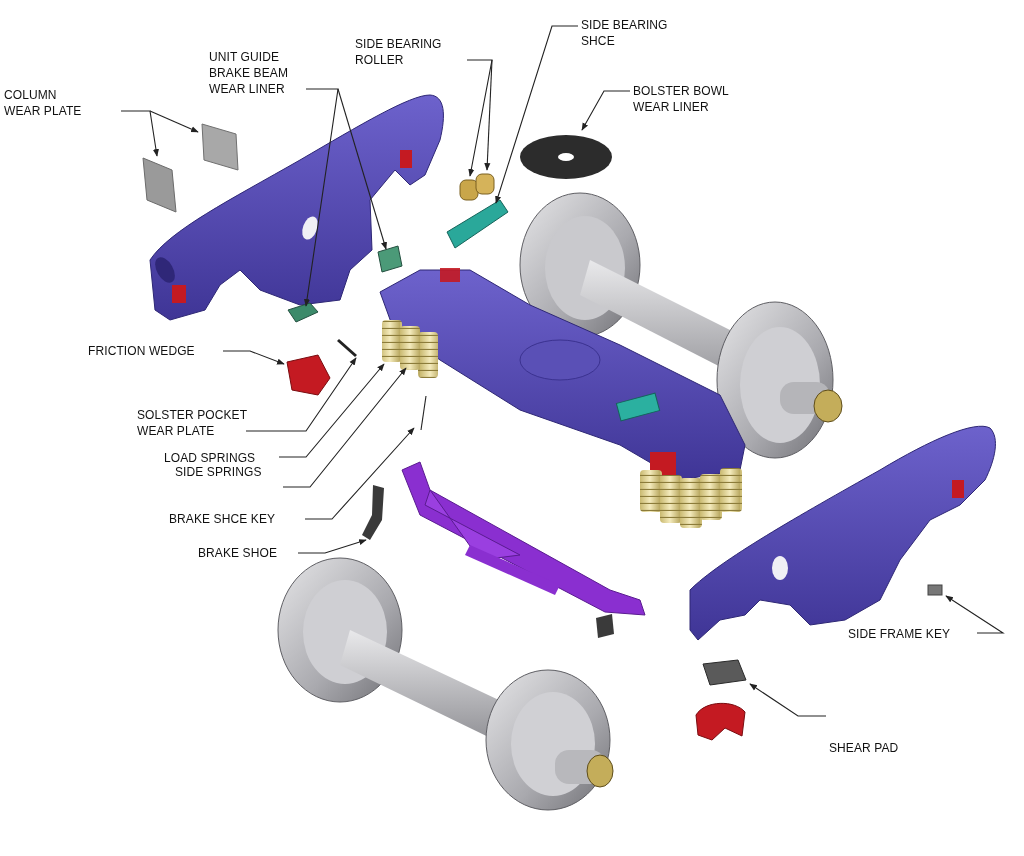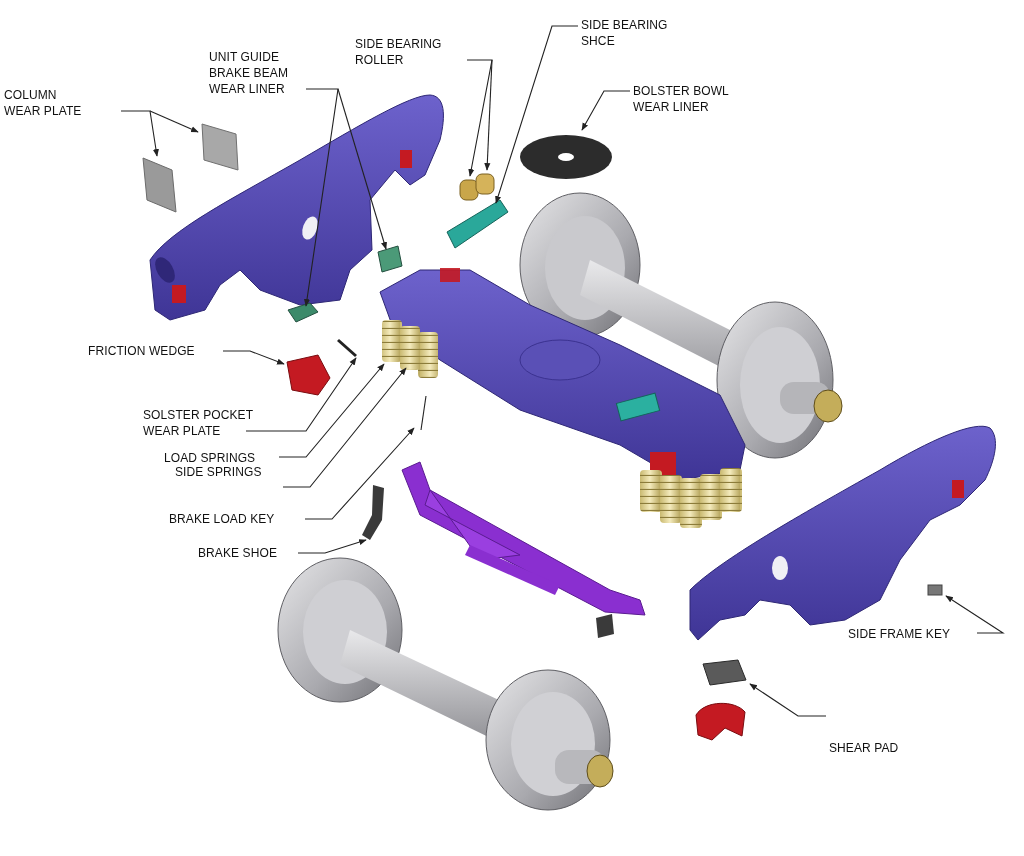--- a/index.html
+++ b/index.html
@@ -186,32 +186,32 @@
   <span>SIDE BEARING</span>
   <span>SHCE</span>
 </div>
 <div class="lbl" style="left:633px;top:83px;">
   <span>BOLSTER BOWL</span>
   <span>WEAR LINER</span>
 </div>
 <div class="lbl" style="left:88px;top:343px;">
   <span>FRICTION WEDGE</span>
 </div>
-<div class="lbl" style="left:137px;top:407px;margin-left:6px;">
+<div class="lbl" style="left:137px;top:407px;">
   <span>SOLSTER POCKET</span>
   <span>WEAR PLATE</span>
 </div>
 <div class="lbl" style="left:164px;top:450px;">
   <span>LOAD SPRINGS</span>
 </div>
 <div class="lbl" style="left:175px;top:464px;">
   <span>SIDE SPRINGS</span>
 </div>
 <div class="lbl" style="left:169px;top:511px;">
-  <span>BRAKE LOAD KEY</span>
+  <span>BRAKE SHCE KEY</span>
 </div>
 <div class="lbl" style="left:198px;top:545px;">
   <span>BRAKE SHOE</span>
 </div>
 <div class="lbl" style="left:848px;top:626px;">
   <span>SIDE FRAME KEY</span>
 </div>
 <div class="lbl" style="left:829px;top:740px;">
   <span>SHEAR PAD</span>
 </div>

